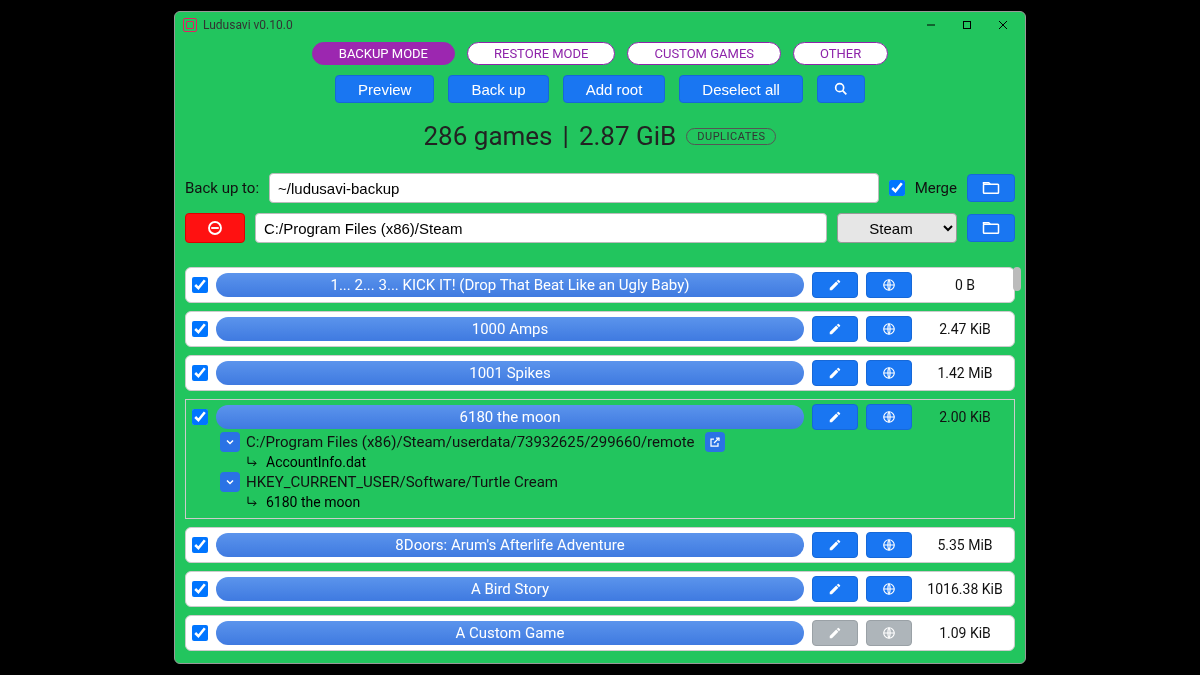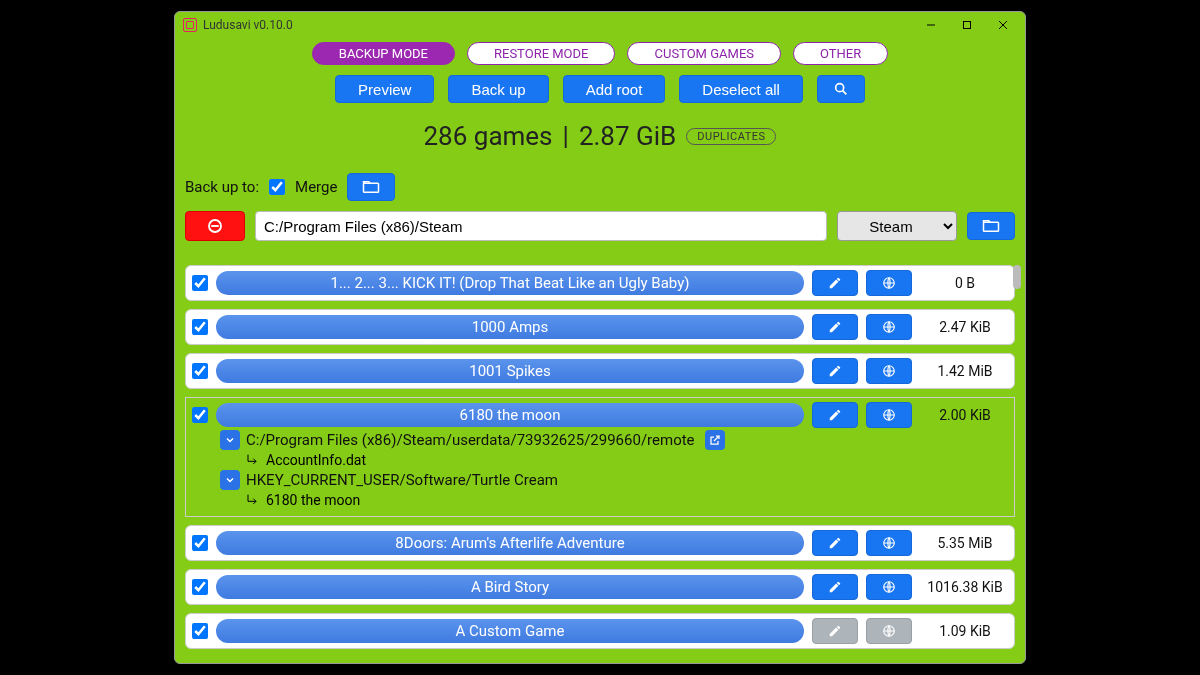--- a/index.html
+++ b/index.html
@@ -11,21 +11,21 @@
     height: 675px;
     overflow: hidden;
     position: relative;
   }
   .window {
     position: absolute;
     left: 174px;
     top: 11px;
     width: 852px;
     height: 653px;
-    background: #84cc16;
+    background: #22c55e;
     border: 1px solid #999;
     border-radius: 6px;
     display: flex;
     flex-direction: column;
     overflow: hidden;
   }
   .titlebar {
     height: 26px;
     display: flex;
     align-items: center;
@@ -321,20 +321,21 @@
 
     <div class="summary">
       <span class="big">286 games</span>
       <span class="big">|</span>
       <span class="big">2.87 GiB</span>
       <span class="dup-badge">DUPLICATES</span>
     </div>
 
     <div class="row">
       <span class="label">Back up to:</span>
+      <input type="text" class="backup-path" value="~/ludusavi-backup" style="">
       <input type="checkbox" checked="" style="">
       <span class="label">Merge</span>
       <button class="btn-blue icon-only">
         <svg width="18" height="14" viewBox="0 0 24 18" fill="none" stroke="#fff" stroke-width="2">
             <rect x="2" y="4" width="20" height="12" rx="1"></rect>
             <path d="M2 4 L2 2 L9 2 L11 4"></path>
           </svg>
       </button>
     </div>
 

